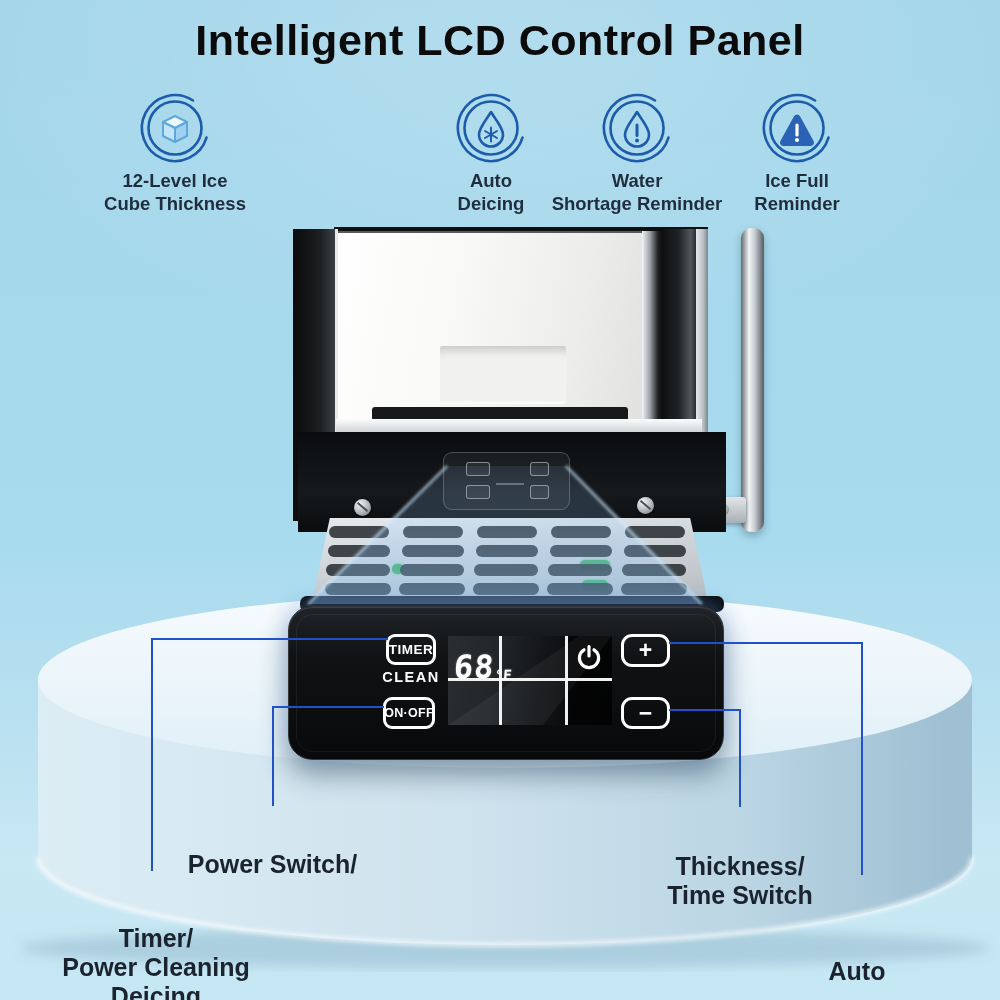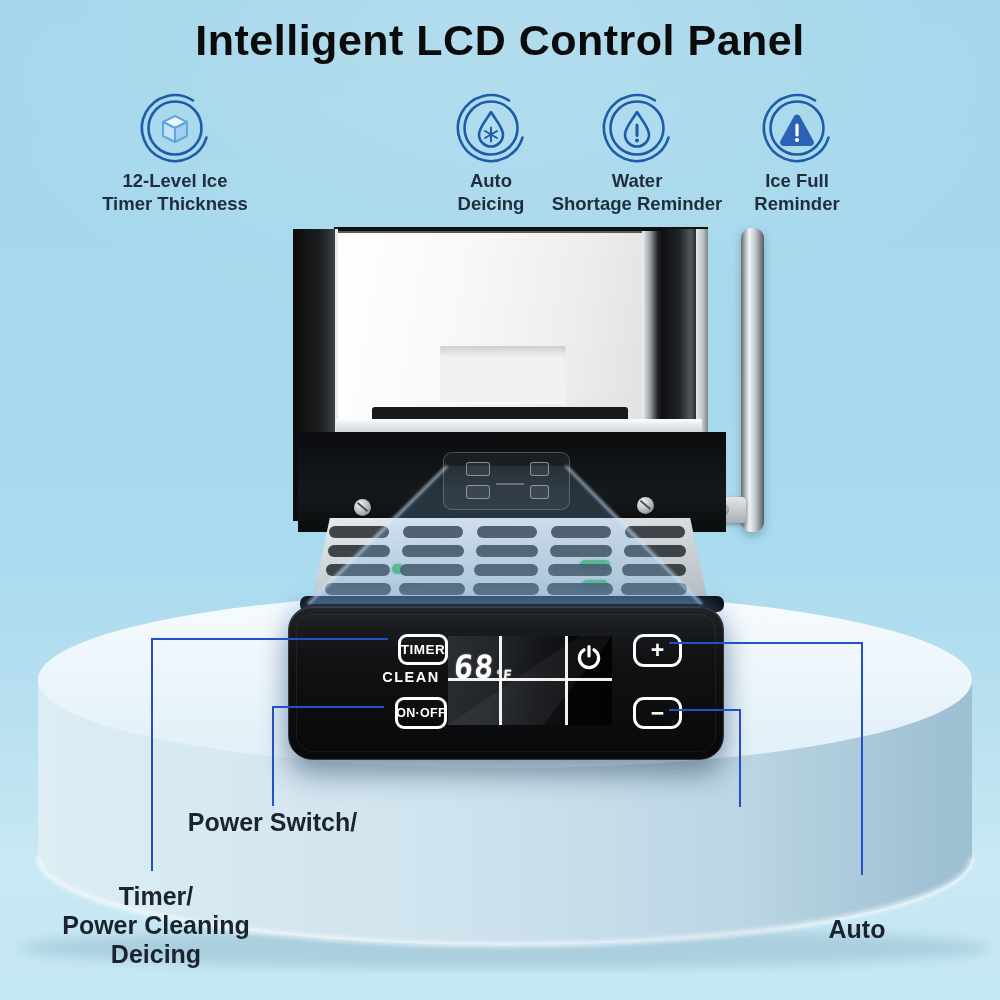--- a/index.html
+++ b/index.html
@@ -60,21 +60,21 @@
   
   .panel{left:288px;top:606px;width:434px;height:152px;border-radius:24px;
     background:linear-gradient(180deg,#212428 0%,#101214 32%,#08090b 100%);
     border:1px solid #33373c;
     box-shadow:0 -6px 20px rgba(110,170,255,.30), 0 14px 28px rgba(20,45,65,.45),
       inset 0 1px 1px rgba(255,255,255,.14);}
   .panel::after{content:"";position:absolute;left:7px;top:7px;right:7px;bottom:7px;border-radius:17px;
     border:1px solid rgba(255,255,255,.06);pointer-events:none;}
   .btn-outline{position:absolute;display:flex;align-items:center;justify-content:center;
     border:3px solid #ffffff;border-radius:9px;color:#fff;font-weight:bold;background:transparent;
-    box-sizing:border-box;cursor:pointer;margin-left:12px;}
+    box-sizing:border-box;cursor:pointer;}
   .timer-btn{left:97px;top:27px;width:50px;height:31px;font-size:13.5px;letter-spacing:.5px;}
   .clean-lab{position:absolute;left:92px;top:62px;width:60px;text-align:center;color:#fff;
     font-size:14.5px;font-weight:bold;letter-spacing:1.5px;}
   .onoff-btn{left:94px;top:90px;width:52px;height:32px;font-size:12.5px;letter-spacing:.3px;}
   .plus-btn{left:332px;top:27px;width:49px;height:33px;border-radius:11px;font-size:23px;}
   .minus-btn{left:332px;top:90px;width:49px;height:32px;border-radius:11px;font-size:23px;}
   .lcd{position:absolute;left:159px;top:29px;width:164px;height:89px;overflow:hidden;
     background:linear-gradient(100deg,#2a2d31 0%,#232629 30%,#131518 55%,#0a0b0d 78%,#060708 100%);}
   .lcd-rightcol{position:absolute;left:118px;top:0;width:46px;height:100%;background:rgba(0,0,0,.55);}
   .lcd-glare{position:absolute;left:0;top:0;width:100%;height:100%;
@@ -83,21 +83,21 @@
   .gl-v1{left:51px;top:0;width:2.5px;height:100%;}
   .gl-v2{left:117px;top:0;width:2.5px;height:100%;}
   .gl-h{left:0;top:42px;width:100%;height:2.5px;}
   .temp{position:absolute;left:6px;top:12px;color:#fff;
     font-family:"DejaVu Sans Mono",monospace;font-weight:bold;font-size:32px;
     transform:skewX(-5deg);letter-spacing:1px;text-shadow:0 0 2px rgba(255,255,255,.55);}
   .temp-unit{font-size:14px;position:relative;top:2px;left:1px;letter-spacing:0;}
   .pwr{position:absolute;left:127px;top:7px;}
   
   .cline{background:#2150c8;}
-  .clabel{font-size:25px;font-weight:bold;color:#1a232e;line-height:1.16;text-align:center;}
+  .clabel{font-size:25px;font-weight:bold;color:#1a232e;line-height:1.16;text-align:center;margin-top:42px;}
   
   .ic-st{stroke:#1d5cab;fill:none;stroke-width:2.6;stroke-linecap:round;stroke-linejoin:round;}
 </style>
 </head>
 <body>
 
 <div id="canvas">
 
   <svg class="abs layer" viewBox="0 0 1000 1000">
     <defs>
@@ -226,40 +226,44 @@
   <div class="abs cline" style="left:739px;top:709px;width:2px;height:98px;"></div>
 
   <div class="abs clabel" style="left:120px;top:808px;width:305px;">
     <span>Power Switch/</span><br>
   </div>
   <div class="abs clabel" style="left:12px;top:882px;width:288px;">
     <span>Timer/</span><br>
     <span>Power Cleaning</span><br>
     <span>Deicing</span>
   </div>
+  <div class="abs clabel" style="left:590px;top:810px;width:300px;">
+    <span>Thickness/</span><br>
+    <span>Time Switch</span>
+  </div>
   <div class="abs clabel" style="left:662px;top:886px;width:390px;">
     <br>
     <span>Auto</span>
   </div>
 
   <div class="abs title">Intelligent LCD Control Panel</div>
 
   <div class="abs feature" style="left:80px;">
     <svg width="76" height="76" viewBox="0 0 76 76">
       <circle class="ic-st" cx="38" cy="38" r="26.5"></circle>
       <path class="ic-st" d="M56 10.5 A33 33 0 1 0 69.5 47.6"></path>
       <g stroke="#5fa8dc" stroke-width="2" stroke-linejoin="round">
         <path d="M26 32 L38 26 L50 32 L38 38 Z" fill="#eef8ff"></path>
         <path d="M26 32 L26 46 L38 52 L38 38 Z" fill="#c3e3f7"></path>
         <path d="M50 32 L50 46 L38 52 L38 38 Z" fill="#9fd0ef"></path>
       </g>
     </svg>
     <div class="feature-label">
       <span>12-Level Ice</span><br>
-      <span>Timer Thickness</span>
+      <span>Cube Thickness</span>
     </div>
   </div>
 
 
   <div class="abs feature" style="left:396px;">
     <svg width="76" height="76" viewBox="0 0 76 76">
       <circle class="ic-st" cx="38" cy="38" r="26.5"></circle>
       <path class="ic-st" d="M56 10.5 A33 33 0 1 0 69.5 47.6"></path>
       <path class="ic-st" d="M38 22 C33.5 29.5 26 37.5 26 44.5 a12 12 0 0 0 24 0 C50 37.5 42.5 29.5 38 22 Z"></path>
       <g stroke="#1d5cab" stroke-width="2" stroke-linecap="round">

